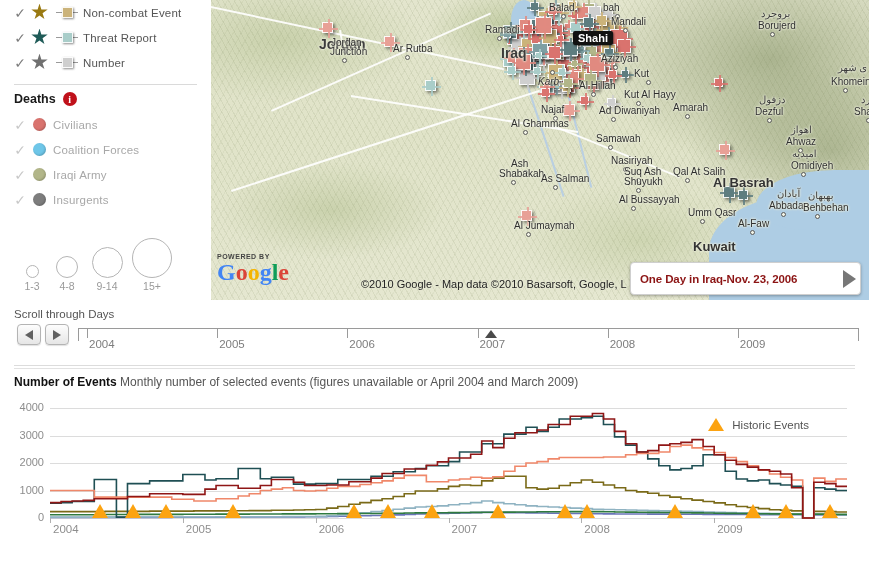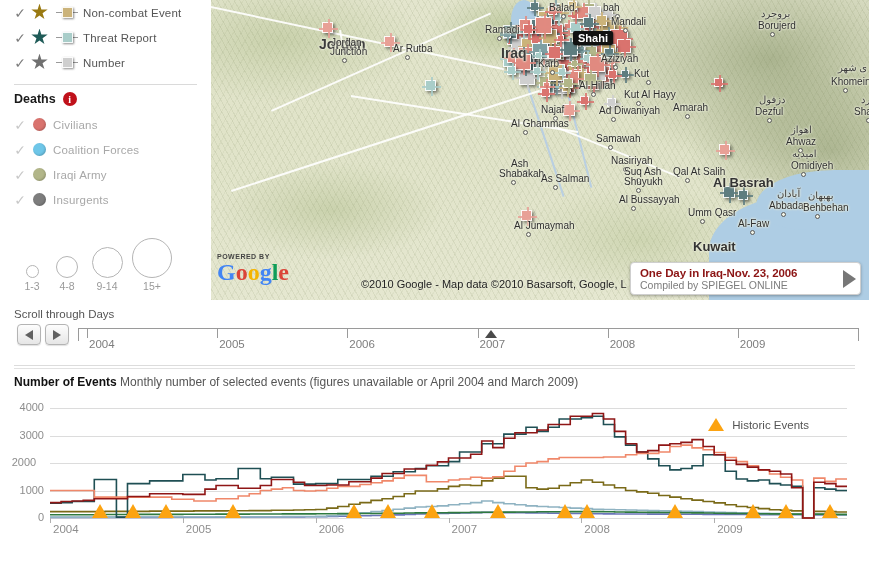--- a/index.html
+++ b/index.html
@@ -873,21 +873,21 @@
         <div class="mlabel " style="left: 182px; top: 43px;">Ar Rutba</div>
         <div class="mdot" style="left: 194px; top: 55px;"></div>
         <div class="mlabel " style="left: 338px; top: 2px;">Balad</div>
         <div class="mdot" style="left: 350px; top: 14px;"></div>
         <div class="mlabel " style="left: 392px; top: 2px;">bah</div>
         <div class="mdot" style="left: 404px; top: 14px;"></div>
         <div class="mlabel " style="left: 400px; top: 16px;">Mandali</div>
         <div class="mdot" style="left: 412px; top: 28px;"></div>
         <div class="mlabel " style="left: 390px; top: 53px;">Aziziyah</div>
         <div class="mdot" style="left: 402px; top: 65px;"></div>
-        <div class="mlabel " style="left: 327px; top: 58px;">Karb</div>
+        <div class="mlabel " style="left: 327px; top: 76px; font-style: italic;">Karb</div>
         <div class="mdot" style="left: 339px; top: 70px;"></div>
         <div class="mlabel " style="left: 368px; top: 80px;">Al Hillah</div>
         <div class="mdot" style="left: 380px; top: 92px;"></div>
         <div class="mlabel " style="left: 423px; top: 68px;">Kut</div>
         <div class="mdot" style="left: 435px; top: 80px;"></div>
         <div class="mlabel " style="left: 413px; top: 89px;">Kut Al Hayy</div>
         <div class="mdot" style="left: 425px; top: 101px;"></div>
         <div class="mlabel " style="left: 330px; top: 104px;">Najaf</div>
         <div class="mdot" style="left: 342px; top: 116px;"></div>
         <div class="mlabel " style="left: 300px; top: 118px;">Al Ghammas</div>
@@ -951,21 +951,20 @@
 
     <div id="gpower">
       <div class="pb">POWERED BY</div>
       <div id="glogo"><b>G</b><b>o</b><b>o</b><b>g</b><b>l</b><b>e</b></div>
     </div>
     <div id="gattr">©2010 Google - Map data ©2010  Basarsoft, Google, L</div>
 
     <div id="daybox">
       <div class="txt">
         <div class="l1">One Day in Iraq-Nov. 23, 2006</div>
-        <div class="l2">Compiled by SPIEGEL ONLINE</div>
       </div>
       <div class="arrow"></div>
     </div>
   </div>
 
   <div id="scrub">
     <div class="title">Scroll through Days</div>
     <div class="navbtn" id="btn-prev">
       <span class="tri"></span>
     </div>
@@ -1000,21 +999,21 @@
       <span class="tri"></span>
       <span class="lg-lab">Historic Events</span>
     </div>
     <div id="plot">
       <div id="grid">
           <div class="gridline" style="top: 0px;"></div>
           <div class="ylab" style="top: -7px; left: -46px;">4000</div>
           <div class="gridline" style="top: 27.5px;"></div>
           <div class="ylab" style="top: 20.5px; left: -46px;">3000</div>
           <div class="gridline" style="top: 55px;"></div>
-          <div class="ylab" style="top: 48px; left: -46px; text-align: center;">2000</div>
+          <div class="ylab" style="top: 48px; left: -46px;">2000</div>
           <div class="gridline" style="top: 82.5px;"></div>
           <div class="ylab" style="top: 75.5px; left: -46px;">1000</div>
           <div class="gridline" style="top: 110px;"></div>
           <div class="ylab" style="top: 103px; left: -46px;">0</div>
         </div>
       <svg class="series" id="svg-series" width="797" height="110" viewBox="0 0 797 110" preserveAspectRatio="none">
           <path d="M0.00,109.45L11.07,109.45L11.07,109.45L22.14,109.45L22.14,109.45L33.21,109.45L33.21,109.45L44.28,109.45L44.28,109.45L55.35,109.45L55.35,109.39L66.42,109.39L66.42,109.39L77.49,109.39L77.49,109.39L88.56,109.39L88.56,109.34L99.63,109.34L99.63,109.34L110.69,109.34L110.69,109.34L121.76,109.34L121.76,109.28L132.83,109.28L132.83,109.28L143.90,109.28L143.90,109.23L154.97,109.23L154.97,109.23L166.04,109.23L166.04,109.17L177.11,109.17L177.11,109.17L188.18,109.17L188.18,109.12L199.25,109.12L199.25,109.06L210.32,109.06L210.32,109.01L221.39,109.01L221.39,108.95L232.46,108.95L232.46,108.90L243.53,108.90L243.53,108.84L254.60,108.84L254.60,108.79L265.67,108.79L265.67,108.68L276.74,108.68L276.74,108.49L287.81,108.49L287.81,108.30L298.88,108.30L298.88,108.08L309.94,108.08L309.94,107.80L321.01,107.80L321.01,107.53L332.08,107.53L332.08,107.25L343.15,107.25L343.15,106.84L354.22,106.84L354.22,106.42L365.29,106.42L365.29,106.01L376.36,106.01L376.36,105.74L387.43,105.74L387.43,105.46L398.50,105.46L398.50,105.19L409.57,105.19L409.57,104.91L420.64,104.91L420.64,104.64L431.71,104.64L431.71,104.36L442.78,104.36L442.78,104.50L453.85,104.50L453.85,104.64L464.92,104.64L464.92,104.78L475.99,104.78L475.99,104.91L487.06,104.91L487.06,105.05L498.13,105.05L498.13,105.19L509.19,105.19L509.19,105.33L520.26,105.33L520.26,105.46L531.33,105.46L531.33,105.60L542.40,105.60L542.40,105.74L553.47,105.74L553.47,105.88L564.54,105.88L564.54,105.93L575.61,105.93L575.61,105.98L586.68,105.98L586.68,106.04L597.75,106.04L597.75,106.09L608.82,106.09L608.82,106.15L619.89,106.15L619.89,106.20L630.96,106.20L630.96,106.26L642.03,106.26L642.03,106.31L653.10,106.31L653.10,106.37L664.17,106.37L664.17,106.42L675.24,106.42L675.24,106.48L686.31,106.48L686.31,106.53L697.38,106.53L697.38,106.59L708.44,106.59L708.44,106.64L719.51,106.64L719.51,106.70L730.58,106.70L730.58,106.75L741.65,106.75L741.65,106.81L752.72,106.81L752.72,110.00L763.79,110.00L763.79,106.86L774.86,106.86L774.86,106.92L785.93,106.92L785.93,106.97L797.00,106.97" fill="none" stroke="#6a74b8" stroke-width="1.6" vector-effect="non-scaling-stroke"></path>
           <path d="M0.00,109.17L11.07,109.17L11.07,109.17L22.14,109.17L22.14,109.17L33.21,109.17L33.21,109.17L44.28,109.17L44.28,109.17L55.35,109.17L55.35,109.12L66.42,109.12L66.42,109.12L77.49,109.12L77.49,109.12L88.56,109.12L88.56,109.06L99.63,109.06L99.63,109.06L110.69,109.06L110.69,109.06L121.76,109.06L121.76,109.01L132.83,109.01L132.83,109.01L143.90,109.01L143.90,108.95L154.97,108.95L154.97,108.95L166.04,108.95L166.04,108.90L177.11,108.90L177.11,108.90L188.18,108.90L188.18,108.84L199.25,108.84L199.25,108.79L210.32,108.79L210.32,108.73L221.39,108.73L221.39,108.68L232.46,108.68L232.46,108.63L243.53,108.63L243.53,108.57L254.60,108.57L254.60,108.52L265.67,108.52L265.67,108.35L276.74,108.35L276.74,107.80L287.81,107.80L287.81,106.97L298.88,106.97L298.88,105.88L309.94,105.88L309.94,104.78L321.01,104.78L321.01,103.67L332.08,103.67L332.08,102.58L343.15,102.58L343.15,101.20L354.22,101.20L354.22,100.10L365.29,100.10L365.29,99.00L376.36,99.00L376.36,98.45L387.43,98.45L387.43,97.90L398.50,97.90L398.50,96.80L409.57,96.80L409.57,95.70L420.64,95.70L420.64,94.60L431.71,94.60L431.71,92.95L442.78,92.95L442.78,94.60L453.85,94.60L453.85,95.70L464.92,95.70L464.92,96.80L475.99,96.80L475.99,97.90L487.06,97.90L487.06,98.45L498.13,98.45L498.13,99.00L509.19,99.00L509.19,99.55L520.26,99.55L520.26,100.10L531.33,100.10L531.33,100.65L542.40,100.65L542.40,101.20L553.47,101.20L553.47,101.47L564.54,101.47L564.54,101.75L575.61,101.75L575.61,102.03L586.68,102.03L586.68,102.30L597.75,102.30L597.75,102.58L608.82,102.58L608.82,102.85L619.89,102.85L619.89,103.13L630.96,103.13L630.96,103.40L642.03,103.40L642.03,103.67L653.10,103.67L653.10,103.95L664.17,103.95L664.17,104.22L675.24,104.22L675.24,104.50L686.31,104.50L686.31,104.78L697.38,104.78L697.38,105.05L708.44,105.05L708.44,105.33L719.51,105.33L719.51,105.60L730.58,105.60L730.58,105.88L741.65,105.88L741.65,106.15L752.72,106.15L752.72,110.00L763.79,110.00L763.79,106.42L774.86,106.42L774.86,106.56L785.93,106.56L785.93,106.70L797.00,106.70" fill="none" stroke="#8fb3c2" stroke-width="1.6" vector-effect="non-scaling-stroke"></path>
           <path d="M0.00,106.70L11.07,106.70L11.07,106.70L22.14,106.70L22.14,106.70L33.21,106.70L33.21,106.70L44.28,106.70L44.28,106.70L55.35,106.70L55.35,106.56L66.42,106.56L66.42,106.56L77.49,106.56L77.49,106.56L88.56,106.56L88.56,106.42L99.63,106.42L99.63,106.42L110.69,106.42L110.69,106.42L121.76,106.42L121.76,106.42L132.83,106.42L132.83,106.29L143.90,106.29L143.90,106.29L154.97,106.29L154.97,106.29L166.04,106.29L166.04,106.15L177.11,106.15L177.11,106.15L188.18,106.15L188.18,106.15L199.25,106.15L199.25,106.01L210.32,106.01L210.32,106.01L221.39,106.01L221.39,106.01L232.46,106.01L232.46,105.88L243.53,105.88L243.53,105.88L254.60,105.88L254.60,105.88L265.67,105.88L265.67,105.74L276.74,105.74L276.74,105.74L287.81,105.74L287.81,105.60L298.88,105.60L298.88,105.60L309.94,105.60L309.94,105.46L321.01,105.46L321.01,105.46L332.08,105.46L332.08,105.33L343.15,105.33L343.15,105.19L354.22,105.19L354.22,105.05L365.29,105.05L365.29,104.91L376.36,104.91L376.36,104.78L387.43,104.78L387.43,104.78L398.50,104.78L398.50,104.64L409.57,104.64L409.57,104.50L420.64,104.50L420.64,104.36L431.71,104.36L431.71,104.22L442.78,104.22L442.78,104.22L453.85,104.22L453.85,104.09L464.92,104.09L464.92,103.95L475.99,103.95L475.99,103.95L487.06,103.95L487.06,103.81L498.13,103.81L498.13,103.81L509.19,103.81L509.19,103.81L520.26,103.81L520.26,103.67L531.33,103.67L531.33,103.67L542.40,103.67L542.40,103.67L553.47,103.67L553.47,103.81L564.54,103.81L564.54,103.95L575.61,103.95L575.61,104.09L586.68,104.09L586.68,104.22L597.75,104.22L597.75,104.36L608.82,104.36L608.82,104.50L619.89,104.50L619.89,104.64L630.96,104.64L630.96,104.78L642.03,104.78L642.03,104.91L653.10,104.91L653.10,105.05L664.17,105.05L664.17,105.19L675.24,105.19L675.24,105.33L686.31,105.33L686.31,105.46L697.38,105.46L697.38,105.60L708.44,105.60L708.44,105.74L719.51,105.74L719.51,105.88L730.58,105.88L730.58,106.01L741.65,106.01L741.65,106.15L752.72,106.15L752.72,110.00L763.79,110.00L763.79,106.15L774.86,106.15L774.86,106.29L785.93,106.29L785.93,106.42L797.00,106.42" fill="none" stroke="#2f7a3f" stroke-width="1.6" vector-effect="non-scaling-stroke"></path>
           <path d="M0.00,103.67L11.07,103.67L11.07,103.67L22.14,103.67L22.14,103.67L33.21,103.67L33.21,103.67L44.28,103.67L44.28,103.67L55.35,103.67L55.35,103.40L66.42,103.40L66.42,103.40L77.49,103.40L77.49,103.40L88.56,103.40L88.56,103.40L99.63,103.40L99.63,103.13L110.69,103.13L110.69,103.13L121.76,103.13L121.76,103.13L132.83,103.13L132.83,103.13L143.90,103.13L143.90,102.85L154.97,102.85L154.97,102.85L166.04,102.85L166.04,102.85L177.11,102.85L177.11,102.71L188.18,102.71L188.18,102.71L199.25,102.71L199.25,102.58L210.32,102.58L210.32,102.58L221.39,102.58L221.39,102.30L232.46,102.30L232.46,102.30L243.53,102.30L243.53,102.03L254.60,102.03L254.60,101.75L265.67,101.75L265.67,101.47L276.74,101.47L276.74,100.10L287.81,100.10L287.81,98.45L298.88,98.45L298.88,96.25L309.94,96.25L309.94,94.60L321.01,94.60L321.01,92.40L332.08,92.40L332.08,90.75L343.15,90.75L343.15,88.55L354.22,88.55L354.22,85.80L365.29,85.80L365.29,83.05L376.36,83.05L376.36,83.05L387.43,83.05L387.43,80.85L398.50,80.85L398.50,78.38L409.57,78.38L409.57,77.00L420.64,77.00L420.64,77.55L431.71,77.55L431.71,72.88L442.78,72.88L442.78,70.13L453.85,70.13L453.85,68.20L464.92,68.20L464.92,68.20L475.99,68.20L475.99,79.75L487.06,79.75L487.06,81.13L498.13,81.13L498.13,80.30L509.19,80.30L509.19,77.55L520.26,77.55L520.26,74.80L531.33,74.80L531.33,72.05L542.40,72.05L542.40,74.25L553.47,74.25L553.47,77.00L564.54,77.00L564.54,79.75L575.61,79.75L575.61,82.50L586.68,82.50L586.68,83.88L597.75,83.88L597.75,85.25L608.82,85.25L608.82,87.45L619.89,87.45L619.89,89.10L630.96,89.10L630.96,90.75L642.03,90.75L642.03,92.13L653.10,92.13L653.10,93.50L664.17,93.50L664.17,94.88L675.24,94.88L675.24,96.80L686.31,96.80L686.31,98.45L697.38,98.45L697.38,99.55L708.44,99.55L708.44,100.65L719.51,100.65L719.51,101.75L730.58,101.75L730.58,102.30L741.65,102.30L741.65,102.85L752.72,102.85L752.72,110.00L763.79,110.00L763.79,103.40L774.86,103.40L774.86,103.67L785.93,103.67L785.93,103.95L797.00,103.95" fill="none" stroke="#7a6a18" stroke-width="1.6" vector-effect="non-scaling-stroke"></path>

